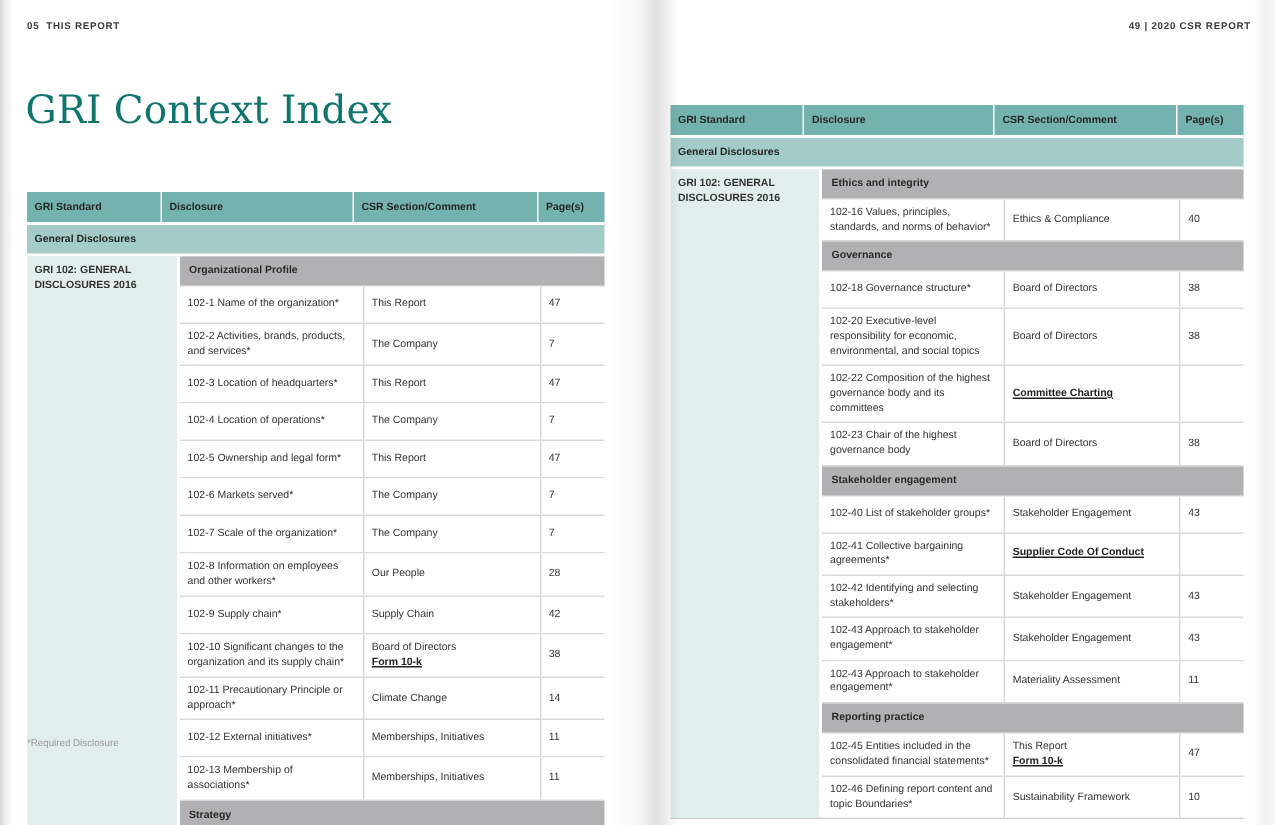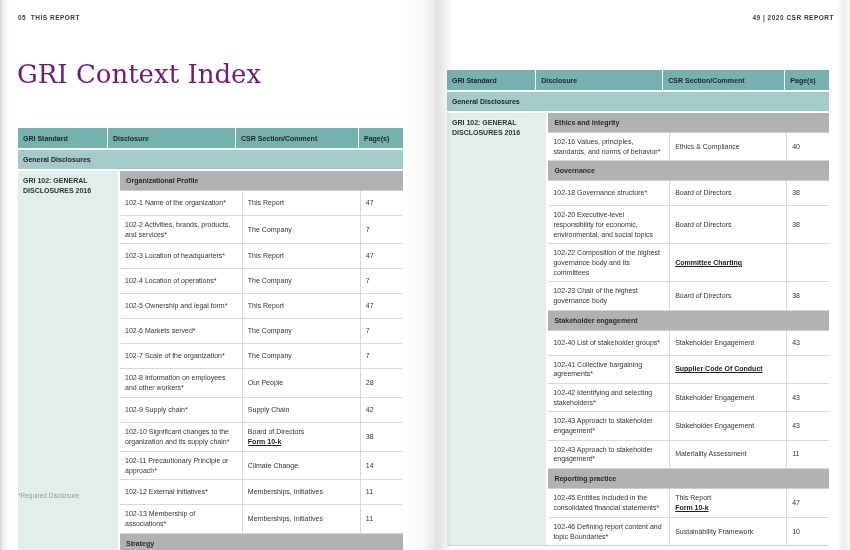--- a/index.html
+++ b/index.html
@@ -13,21 +13,21 @@
   #fold { position:absolute; left:403px; top:0; width:50px; height:550px; z-index:6;
     background:linear-gradient(90deg, rgba(0,0,0,0) 0%, rgba(0,0,0,0.03) 45%, rgba(0,0,0,0.12) 70%, rgba(0,0,0,0.05) 86%, rgba(0,0,0,0) 100%); pointer-events:none; }
   #right-edge { position:absolute; left:836px; top:0; width:14px; height:550px; z-index:6;
     background:linear-gradient(90deg, rgba(0,0,0,0) 0%, rgba(0,0,0,0.06) 55%, rgba(0,0,0,0.03) 100%); pointer-events:none; }
 
   #meta-left { position:absolute; left:18px; top:14px; font-size:6.5px; font-weight:bold;
     letter-spacing:0.5px; color:#3c3c3c; white-space:pre; }
   #meta-right { position:absolute; right:16px; top:14px; font-size:6.5px; font-weight:bold;
     letter-spacing:0.5px; color:#3c3c3c; }
   #title { position:absolute; left:17px; top:59px; font-family:"DejaVu Serif", serif;
-    font-size:26px; font-weight:400; color:#701a75; }
+    font-size:26px; font-weight:400; color:#0f766e; }
   #footnote { position:absolute; left:18px; top:492px; font-size:6.5px; color:#9a9a9a; }
 
   .gri-table { position:absolute; font-size:7px; }
   #table-left { left:18px; top:128px; width:385px; }
   #table-right { left:447px; top:70px; width:382px; }
 
   .g4 { display:grid; grid-template-columns:90fr 128fr 123fr 44fr; }
   .g3 { display:grid; grid-template-columns:128fr 123fr 44fr; }
 
   .thead { background:var(--teal-header,#74b2af); border-bottom:2px solid #fff; min-height:20px; }

